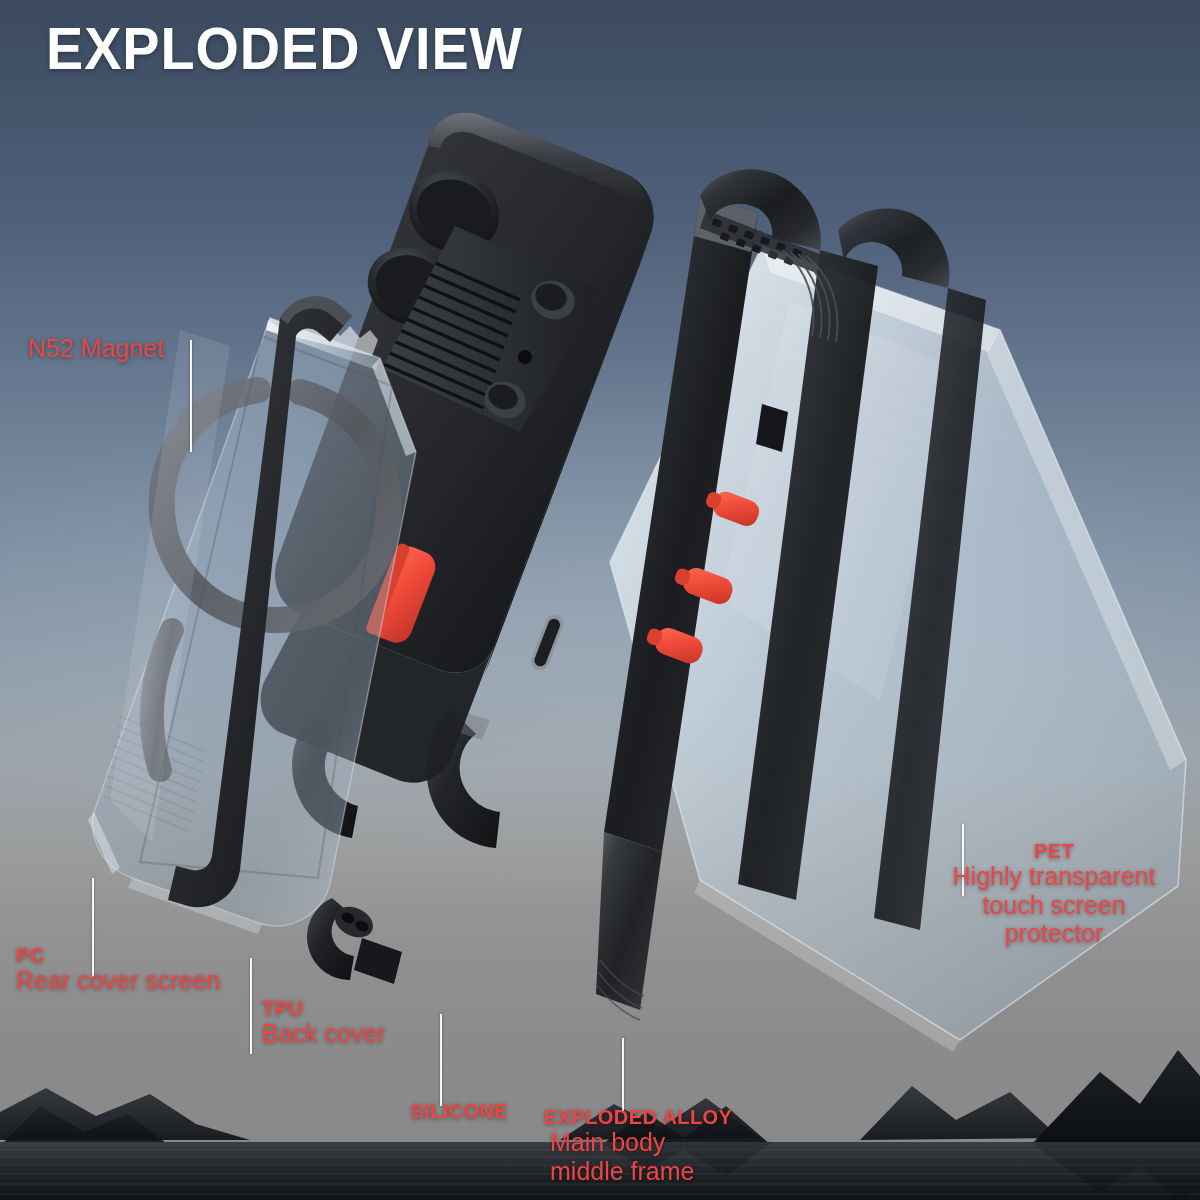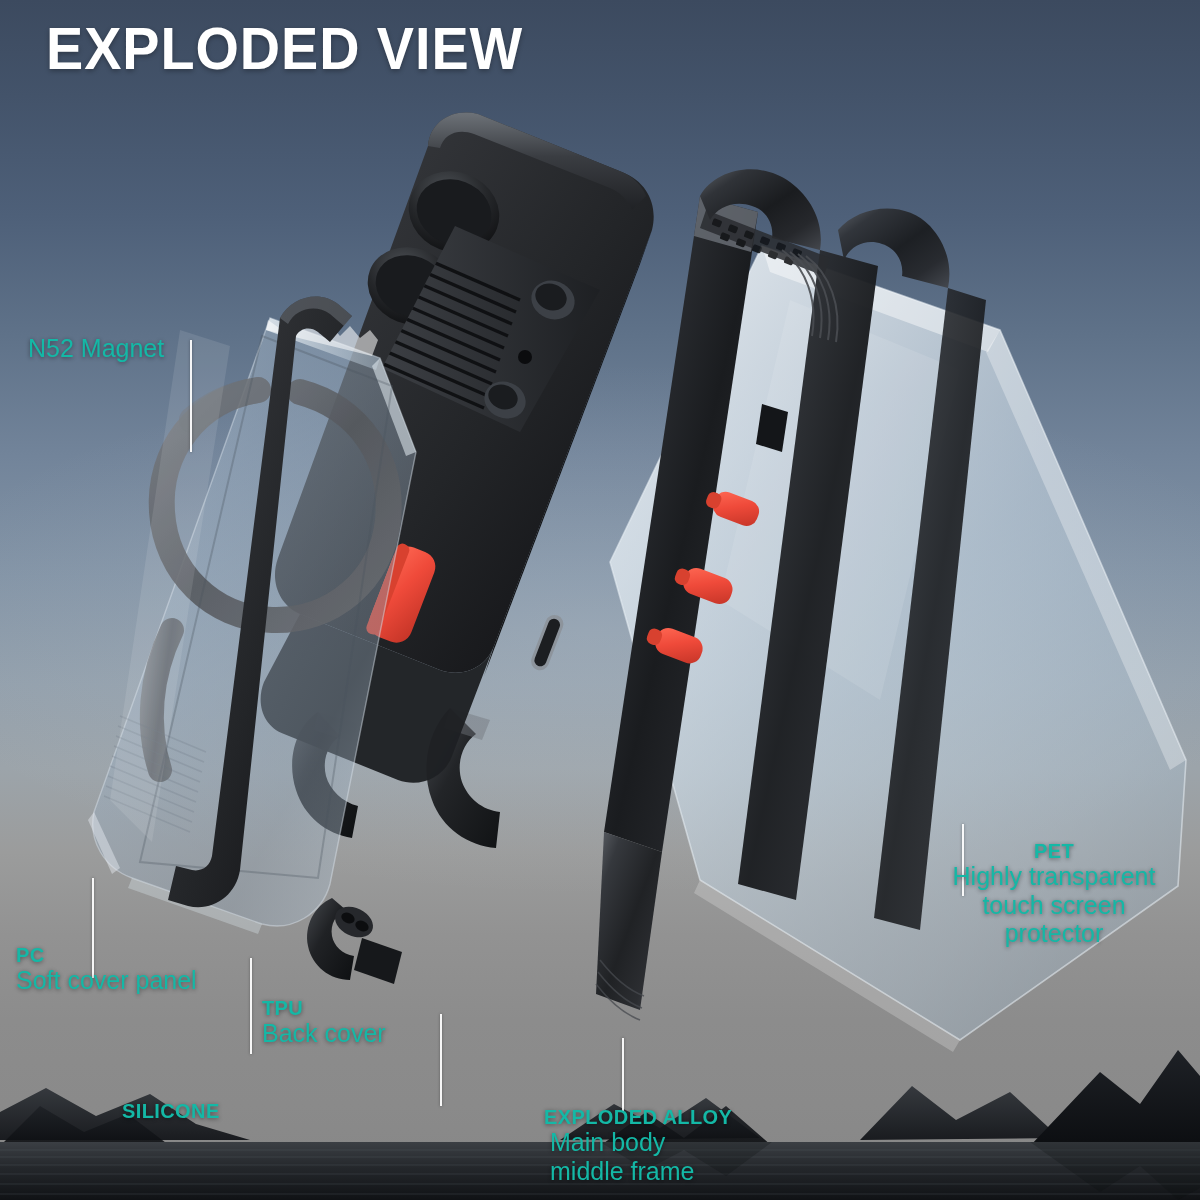--- a/index.html
+++ b/index.html
@@ -49,21 +49,21 @@
     letter-spacing:1px;
     color:#ffffff;
     font-family:"Liberation Sans", sans-serif;
     transform:scaleX(.93);
     transform-origin:left top;
     text-shadow:0 2px 5px rgba(0,0,0,.30);
     white-space:nowrap;
   }
 
   
-  .label{ position:absolute; color:#14b8a6; text-shadow:0 1px 4px rgba(0,0,0,.45); white-space:nowrap; }
+  .label{ position:absolute; color:#ef4444; text-shadow:0 1px 4px rgba(0,0,0,.45); white-space:nowrap; }
   .label .head{ font-weight:700; font-size:20px; line-height:1.12; letter-spacing:.4px; }
   .label .desc{ font-weight:400; font-size:25px; line-height:1.14; }
 
   .leader{
     position:absolute;
     width:2px;
     background:rgba(255,255,255,.92);
     box-shadow:0 0 3px rgba(0,0,0,.35);
   }
 
@@ -430,29 +430,29 @@
   <div class="leader" style="left:440px; top:1014px; height:92px;"></div>
   <div class="leader" style="left:622px; top:1038px; height:74px;"></div>
   <div class="leader" style="left:962px; top:824px;  height:72px;"></div>
 
   <div class="label" style="left:28px; top:334px;">
     <div class="desc">N52 Magnet</div>
   </div>
 
   <div class="label" style="left:16px; top:944px;">
     <div class="head">PC</div>
-    <div class="desc">Soft cover panel</div>
+    <div class="desc">Rear cover screen</div>
   </div>
 
   <div class="label" style="left:262px; top:997px;">
     <div class="head">TPU</div>
     <div class="desc">Back cover</div>
   </div>
 
-  <div class="label" style="left:122px; top:1100px; width:396px; text-align:left;">
+  <div class="label" style="left:112px; top:1100px; width:396px; text-align:right;">
     <div class="head">SILICONE</div>
   </div>
 
   <div class="label" style="left:544px; top:1106px;">
     <div class="head">EXPLODED ALLOY</div>
     <div class="desc" style="white-space:pre-line;margin-left:6px;">Main body
 middle frame</div>
   </div>
 
   <div class="label" style="left:908px; top:840px; width:292px; text-align:center;">

